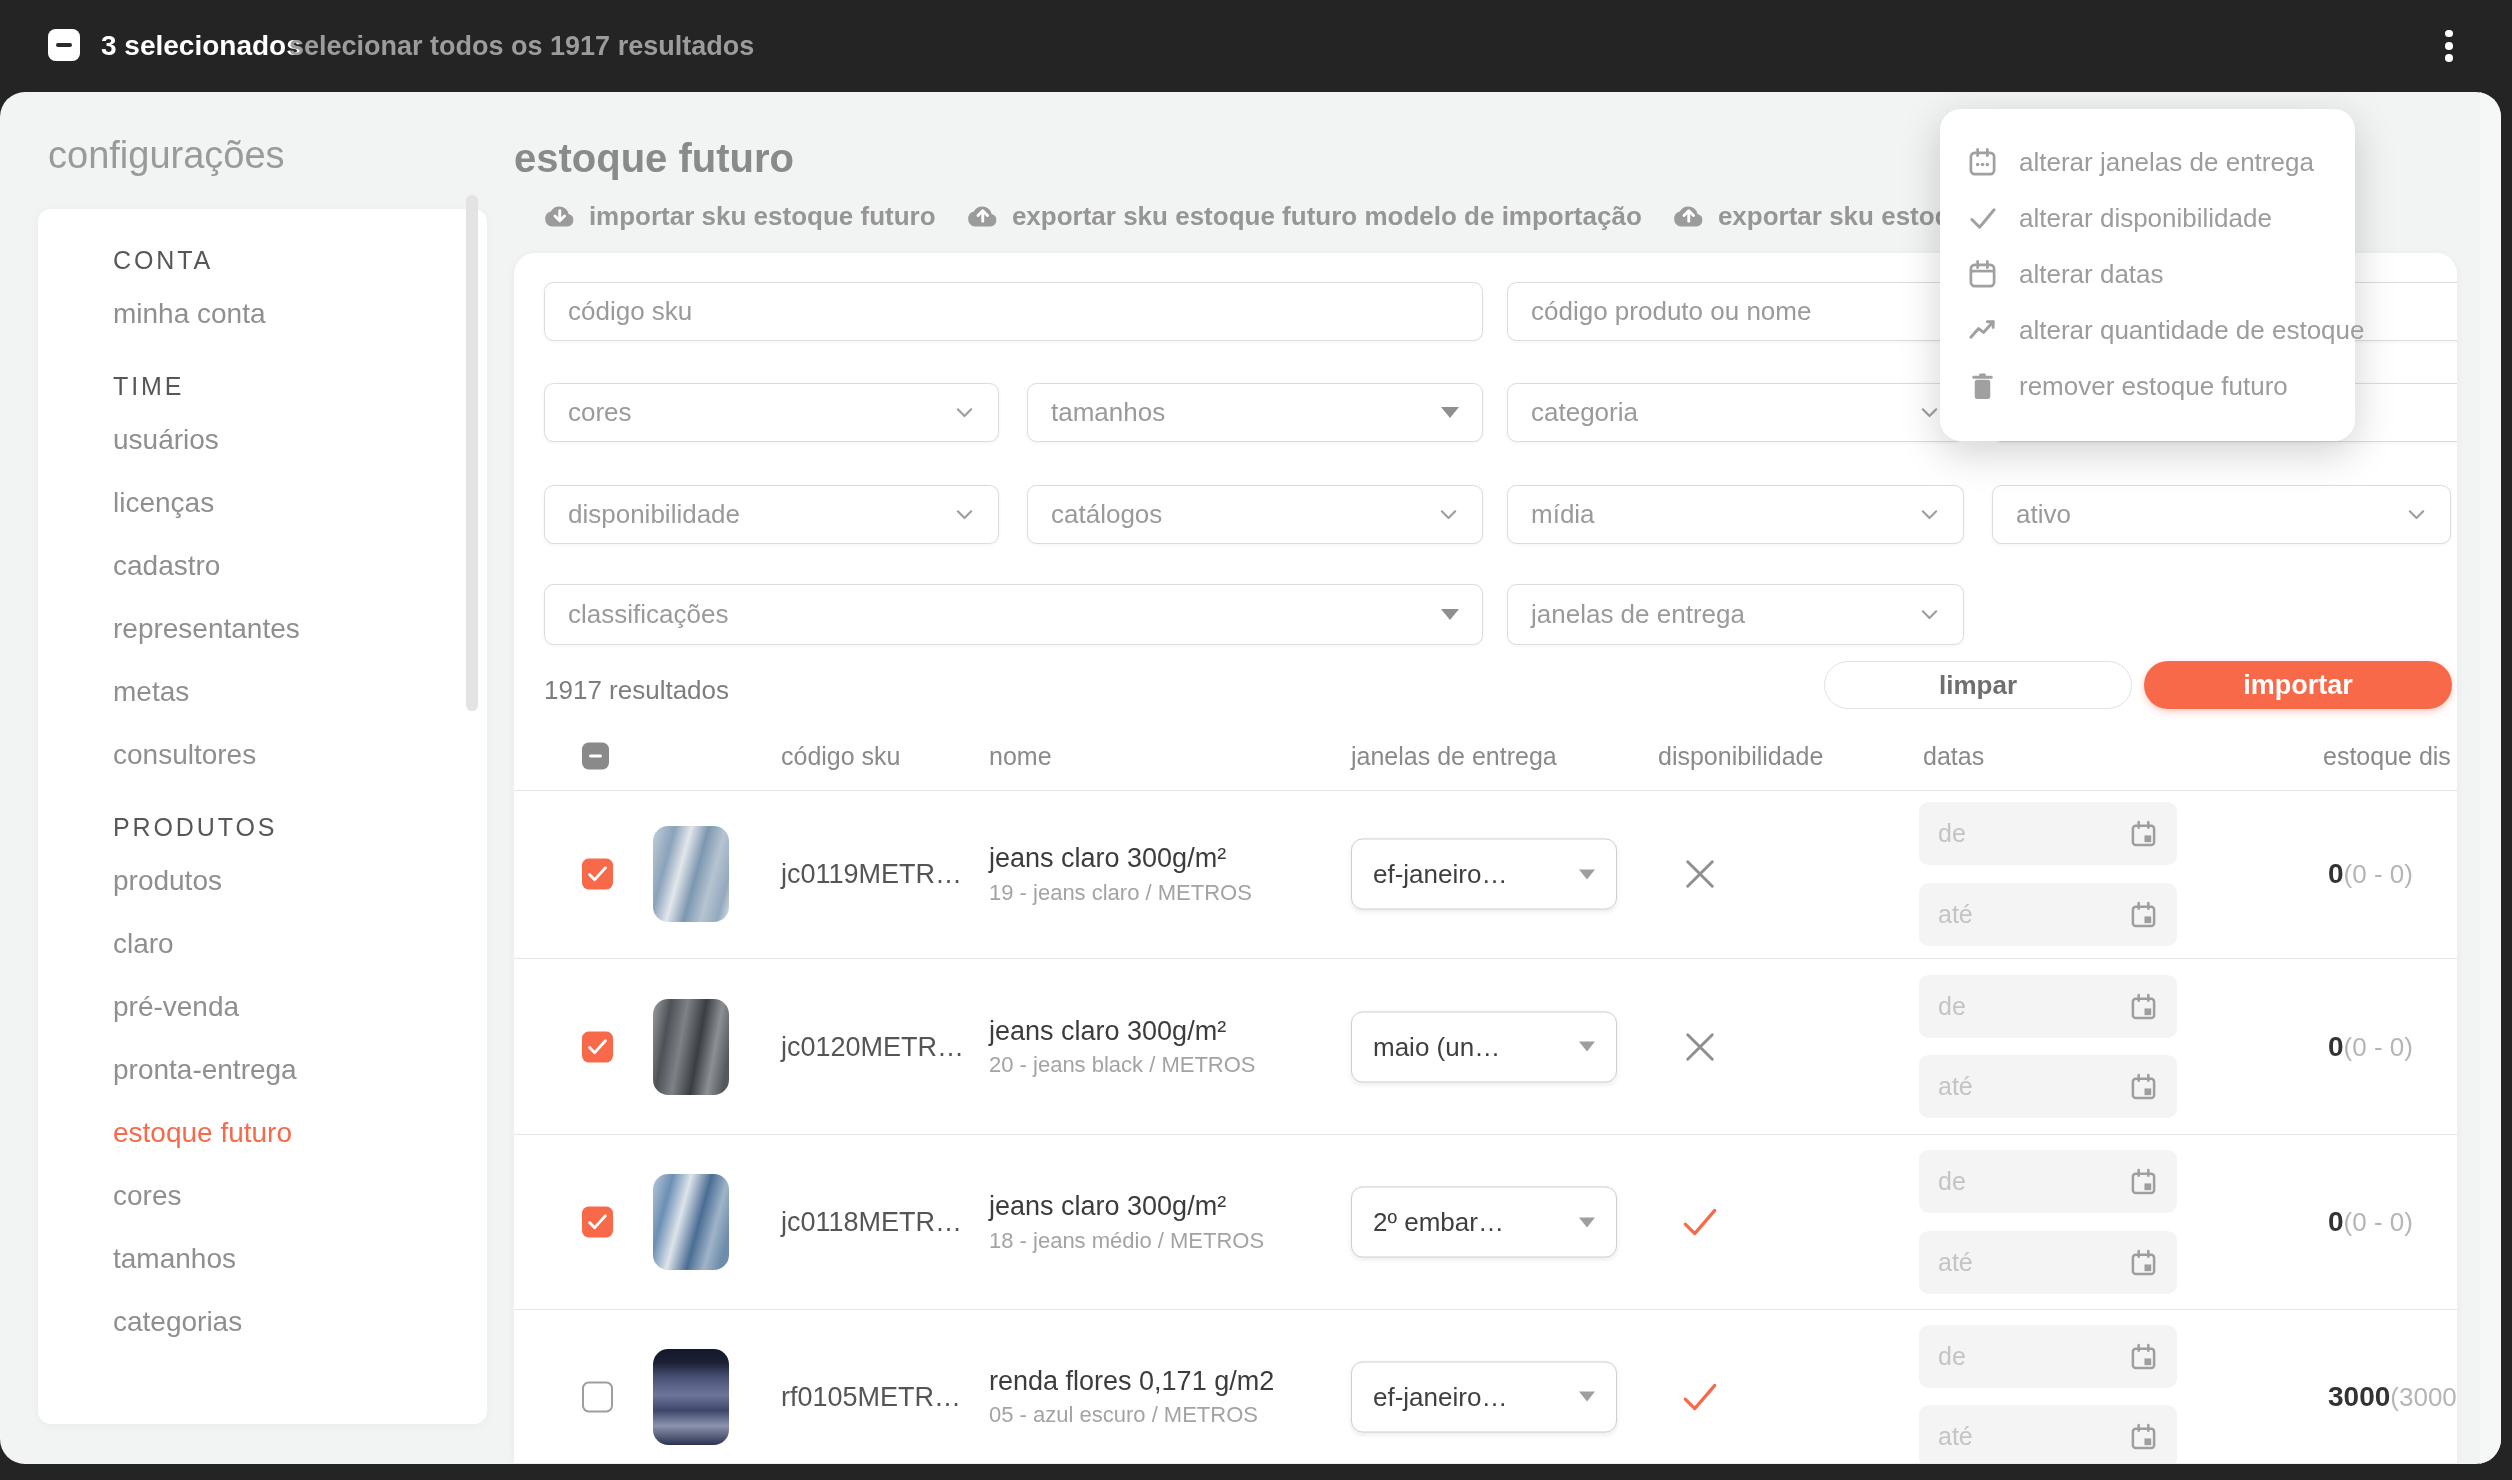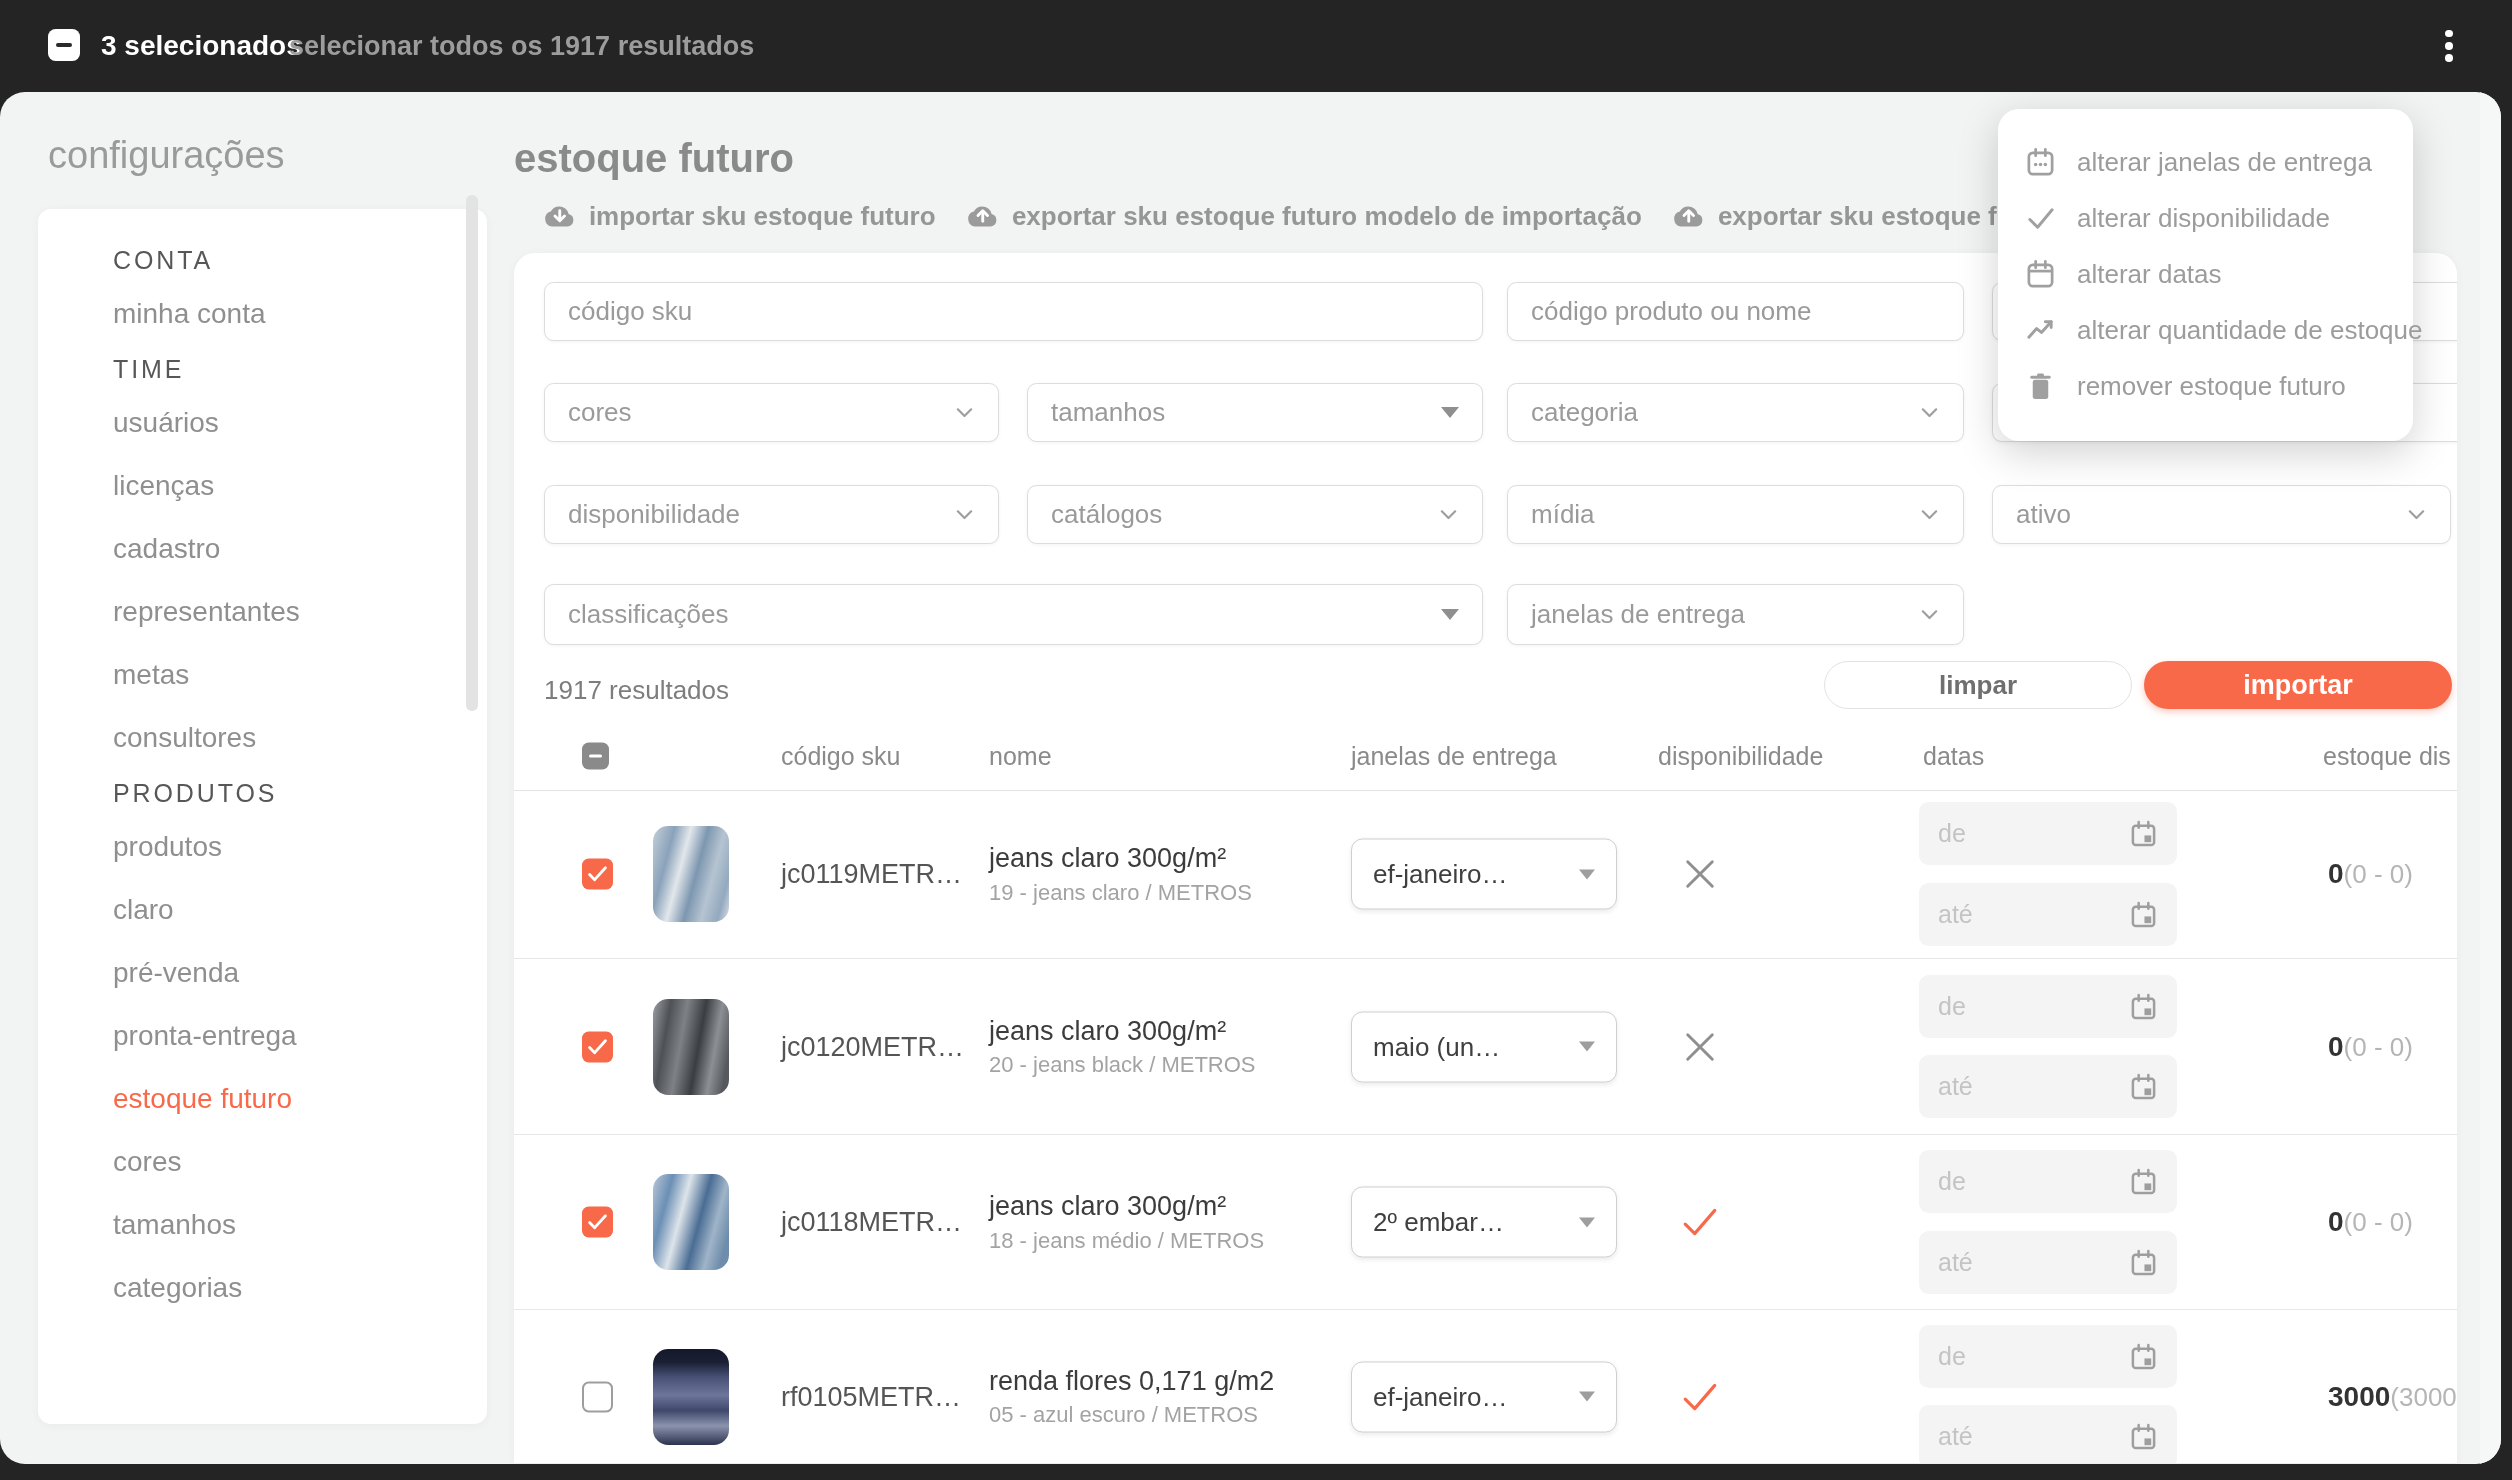--- a/index.html
+++ b/index.html
@@ -21,21 +21,21 @@
   .kebab i { width:7.6px; height:7.6px; border-radius:50%; background:#fff; }
 
   
   .page { position:absolute; top:92px; left:0; width:2501px; height:1372px; background:#f2f3f3; border-radius:25px; overflow:hidden; }
   .scroll-track { position:absolute; right:0; top:0; width:21px; height:100%; background:#f6f7f7; }
 
   
   .sb-title { position:absolute; left:48px; top:42px; font-size:38px; color:#9a9a9a; }
   .sb-card { position:absolute; left:38px; top:117px; width:449px; height:1215px; background:#fff; border-radius:13px; box-shadow:0 1.9px 9.6px rgba(0,0,0,.04); padding:29px 0 0 75px; overflow:hidden; }
   .sb-thumb { position:absolute; left:466px; top:103px; width:11.5px; height:516px; background:#e3e3e3; border-radius:5.7px; cursor:pointer; }
-  .sb-header { height:44px; margin-top:2px; display:flex; align-items:center; font-size:25px; letter-spacing:2.9px; color:#575757; }
+  .sb-header { height:44px; margin-top:19px; display:flex; align-items:center; font-size:25px; letter-spacing:2.9px; color:#575757; }
   .sb-header:first-child { margin-top:0; }
   .sb-item { height:63px; display:flex; align-items:center; font-size:28px; color:#8f8f8f; cursor:pointer; }
   .sb-item.active { color:#f8694a; }
 
   
   .main-title { position:absolute; left:514px; top:44px; font-size:40px; color:#8a8a8a; }
   .action { position:absolute; top:103px; height:42px; display:flex; align-items:center; gap:13.4px; color:#969696; font-size:26px; font-weight:600; cursor:pointer; white-space:nowrap; }
   .action svg { flex:0 0 auto; }
 
   
@@ -81,21 +81,21 @@
   .rval { position:absolute; left:1814px; top:50%; transform:translateY(-50%); width:134px; white-space:nowrap; overflow:hidden; font-size:28px; font-weight:700; color:#333; }
   .rval span { font-size:26px; font-weight:400; color:#b5b5b5; }
 
   
   .ph1 { background:linear-gradient(105deg,#c4cfd9 0%,#8aa2ba 22%,#e2e7eb 38%,#7d97b0 55%,#b6c4d1 72%,#93a9be 88%,#dbe1e7 100%); }
   .ph2 { background:linear-gradient(100deg,#9b9ea2 0%,#4e5156 20%,#7e8287 38%,#3a3d41 58%,#8c9094 76%,#55585c 92%); }
   .ph3 { background:linear-gradient(105deg,#b9c8d7 0%,#6b8fb5 20%,#dde4ea 38%,#4a6d94 58%,#9fb4c8 75%,#6e8cab 90%); }
   .ph4 { background:linear-gradient(180deg,#14182b 0%,#1b2035 14%,#4a5377 30%,#6d769a 48%,#3f486b 64%,#8b93ad 80%,#2c3350 100%); }
 
   
-  .menu { position:absolute; left:1998px; top:17px; width:415px; height:332px; background:#fff; border-radius:21px; box-shadow:0 11.5px 42px rgba(0,0,0,.18); z-index:50; padding:25px 0; }
+  .menu { position:absolute; left:1940px; top:17px; width:415px; height:332px; background:#fff; border-radius:21px; box-shadow:0 11.5px 42px rgba(0,0,0,.18); z-index:50; padding:25px 0; }
   .mi { height:56px; display:flex; align-items:center; padding:0 0 0 27px; gap:21px; font-size:26px; color:#9c9c9c; cursor:pointer; white-space:nowrap; }
   .mi svg { flex:0 0 auto; }
 </style>
 </head>
 <body>
 
 <svg width="0" height="0" style="position:absolute">
   <defs>
     <g id="ic-chev">
         <polyline points="3,4 11,12 19,4" fill="none" stroke="#9e9e9e" stroke-width="2.6" stroke-linecap="round" stroke-linejoin="round"></polyline>

